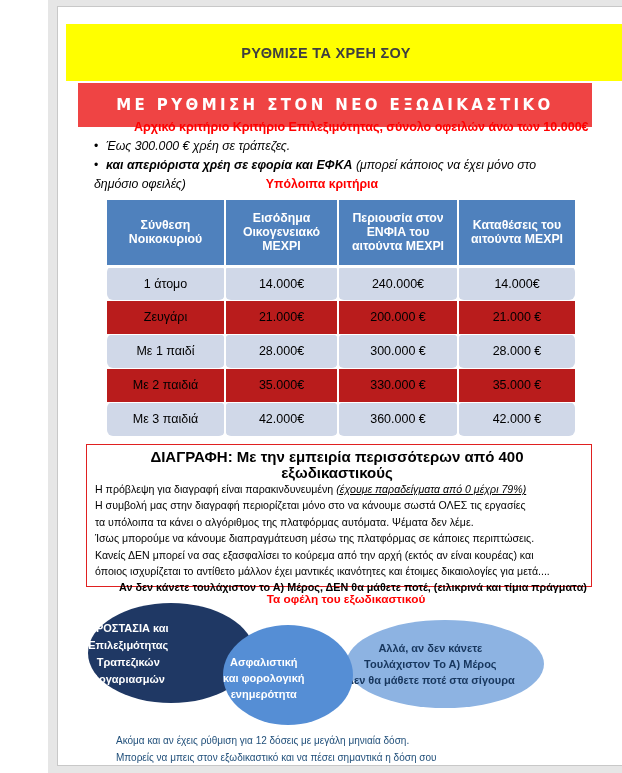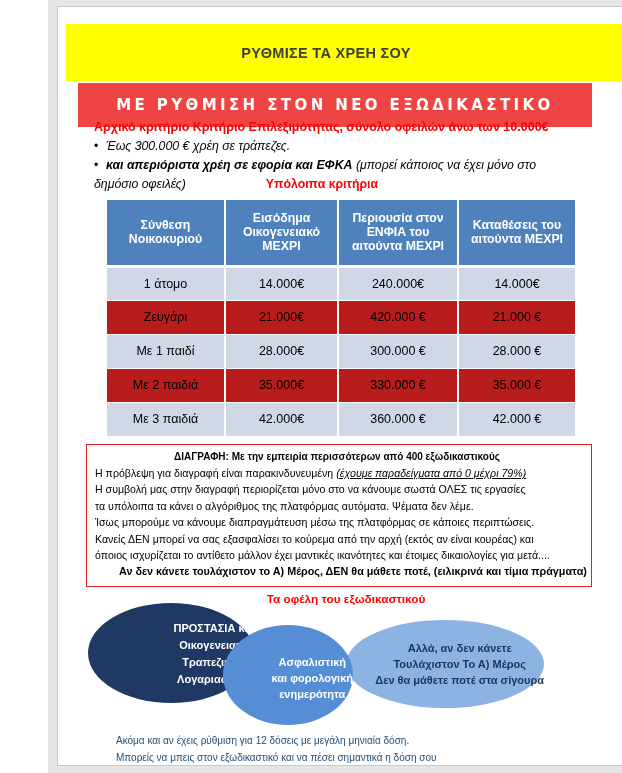--- a/index.html
+++ b/index.html
@@ -12,43 +12,43 @@
 
     .yellow-bar { position: absolute; left: 66px; top: 24px; width: 556px; height: 57px; background: #ffff00;
                   display: flex; align-items: center; justify-content: center; }
     .yellow-bar span { font-weight: bold; font-size: 14.5px; color: #3f3f3f; letter-spacing: 0.3px; padding-right: 36px; }
 
     .banner { position: absolute; left: 78px; top: 83px; width: 514px; height: 44px; background: #ef4444;
               display: flex; align-items: center; justify-content: center; }
     .banner span { font-family: "DejaVu Sans", sans-serif; font-weight: bold; font-size: 15px; color: #ffffff; letter-spacing: 3.4px; }
 
     .criteria { position: absolute; left: 94px; top: 118px; width: 520px; }
-    .crit-head { color: #ff0000; font-weight: bold; font-size: 12.5px; line-height: 19px; white-space: nowrap; }
+    .crit-head { color: #ff0000; font-weight: bold; font-size: 12.5px; line-height: 19px; white-space: nowrap; margin-left: 40px; }
     .crit-line { font-size: 12.3px; line-height: 19px; color: #000; white-space: nowrap; font-style: italic; }
     .crit-line b { font-weight: bold; }
     .bullet { display: inline-block; width: 12px; font-style: normal; }
     .sub-head { color: #ff0000; font-weight: bold; font-size: 12.3px; margin-left: 80px; font-style: normal; }
 
     .tbl { position: absolute; left: 107px; top: 200px; width: 468px; border-collapse: collapse; table-layout: fixed; }
     .tbl th { background: #4f81bd; color: #ffffff; font-weight: bold; font-size: 12.3px; line-height: 14px;
               height: 66px; text-align: center; vertical-align: middle; border-right: 2px solid #ffffff; border-bottom: 3px solid #ffffff; padding: 0 4px; }
     .tbl td { font-size: 12.5px; color: #000; text-align: center; height: 34px; border-right: 2px solid #ffffff; border-bottom: 1px solid #ffffff; }
     .tbl th:last-child, .tbl td:last-child { border-right: none; }
-    .tbl tr.odd td { background: #d0d8e8; }
+    .tbl tr.odd td { background: #d0d8e8; border-radius: 6px; }
     .tbl tr.even td { background: #b91c1c; }
 
     .redbox { position: absolute; left: 86px; top: 444px; width: 506px; height: 143px; border: 1.5px solid #e02020; padding: 4px 0 0 8px; }
-    .rb-title { font-weight: bold; font-size: 10px; text-align: center; line-height: 16px; padding-right: 12px; }
+    .rb-title { font-weight: bold; font-size: 15px; text-align: center; line-height: 16px; padding-right: 12px; }
     .rb-line { font-size: 10.6px; line-height: 16.4px; color: #000; white-space: nowrap; }
     .rb-line u { font-weight: normal; font-style: italic; }
     .rb-final { font-weight: bold; font-size: 10.8px; line-height: 16px; padding-left: 24px; white-space: nowrap; }
 
     .benefits-title { position: absolute; left: 0; width: 492px; top: 592px; text-align: center; color: #ff0000; font-weight: bold; font-size: 11.8px; padding-left: 200px; }
 
-    .ell { position: absolute; border-radius: 50%; display: flex; align-items: center; justify-content: flex-end; text-align: center; font-weight: bold; }
+    .ell { position: absolute; border-radius: 50%; display: flex; align-items: center; justify-content: flex-start; text-align: center; font-weight: bold; }
     .ell-dark { left: 88px; top: 603px; width: 166px; height: 100px; background: #1f3864; color: #ffffff; font-size: 11px; line-height: 17px; z-index: 1; padding-top: 2px; }
     .ell-light { left: 346px; top: 620px; width: 198px; height: 88px; background: #8db3e2; color: #17365d; font-size: 11px; line-height: 16px; z-index: 2; }
     .ell-mid { left: 223px; top: 625px; width: 130px; height: 100px; background: #558ed5; color: #ffffff; font-size: 11px; line-height: 16px; z-index: 3; padding-top: 6px; }
 
     .footer { position: absolute; left: 116px; top: 733px; color: #1f4e79; font-size: 10px; line-height: 16.5px; white-space: nowrap; }
   </style>
 </head>
 <body>
 
 <div class="gutter"></div>
@@ -93,21 +93,21 @@
   <tbody>
     <tr class="odd">
       <td>1 άτομο</td>
         <td>14.000€</td>
         <td>240.000€</td>
         <td>14.000€</td>
     </tr>
     <tr class="even">
       <td>Ζευγάρι</td>
         <td>21.000€</td>
-        <td>420.000 €</td>
+        <td>200.000 €</td>
         <td>21.000 €</td>
     </tr>
     <tr class="odd">
       <td>Με 1 παιδί</td>
         <td>28.000€</td>
         <td>300.000 €</td>
         <td>28.000 €</td>
     </tr>
     <tr class="even">
       <td>Με 2 παιδιά</td>
@@ -133,21 +133,21 @@
   <div class="rb-line">Κανείς ΔΕΝ μπορεί να σας εξασφαλίσει το κούρεμα από την αρχή (εκτός αν είναι κουρέας) και</div>
   <div class="rb-line">όποιος ισχυρίζεται το αντίθετο μάλλον έχει μαντικές ικανότητες και έτοιμες δικαιολογίες για μετά....</div>
   <div class="rb-final">Αν  δεν κάνετε τουλάχιστον το Α) Μέρος, ΔΕΝ θα μάθετε ποτέ, (ειλικρινά και τίμια πράγματα)</div>
 </div>
 
 <div class="benefits-title">Τα οφέλη του εξωδικαστικού</div>
 
 <div class="ell ell-dark">
   <div>
     <div>ΠΡΟΣΤΑΣΙΑ και</div>
-    <div>Οικογενειακό</div>
+    <div>Επιλεξιμότητας</div>
     <div>Τραπεζικών</div>
     <div>Λογαριασμών</div>
   </div>
 </div>
 
 <div class="ell ell-light">
   <div>
     <div>Αλλά, αν δεν κάνετε</div>
     <div>Τουλάχιστον  Το Α) Μέρος</div>
     <div>Δεν θα μάθετε ποτέ στα σίγουρα</div>

